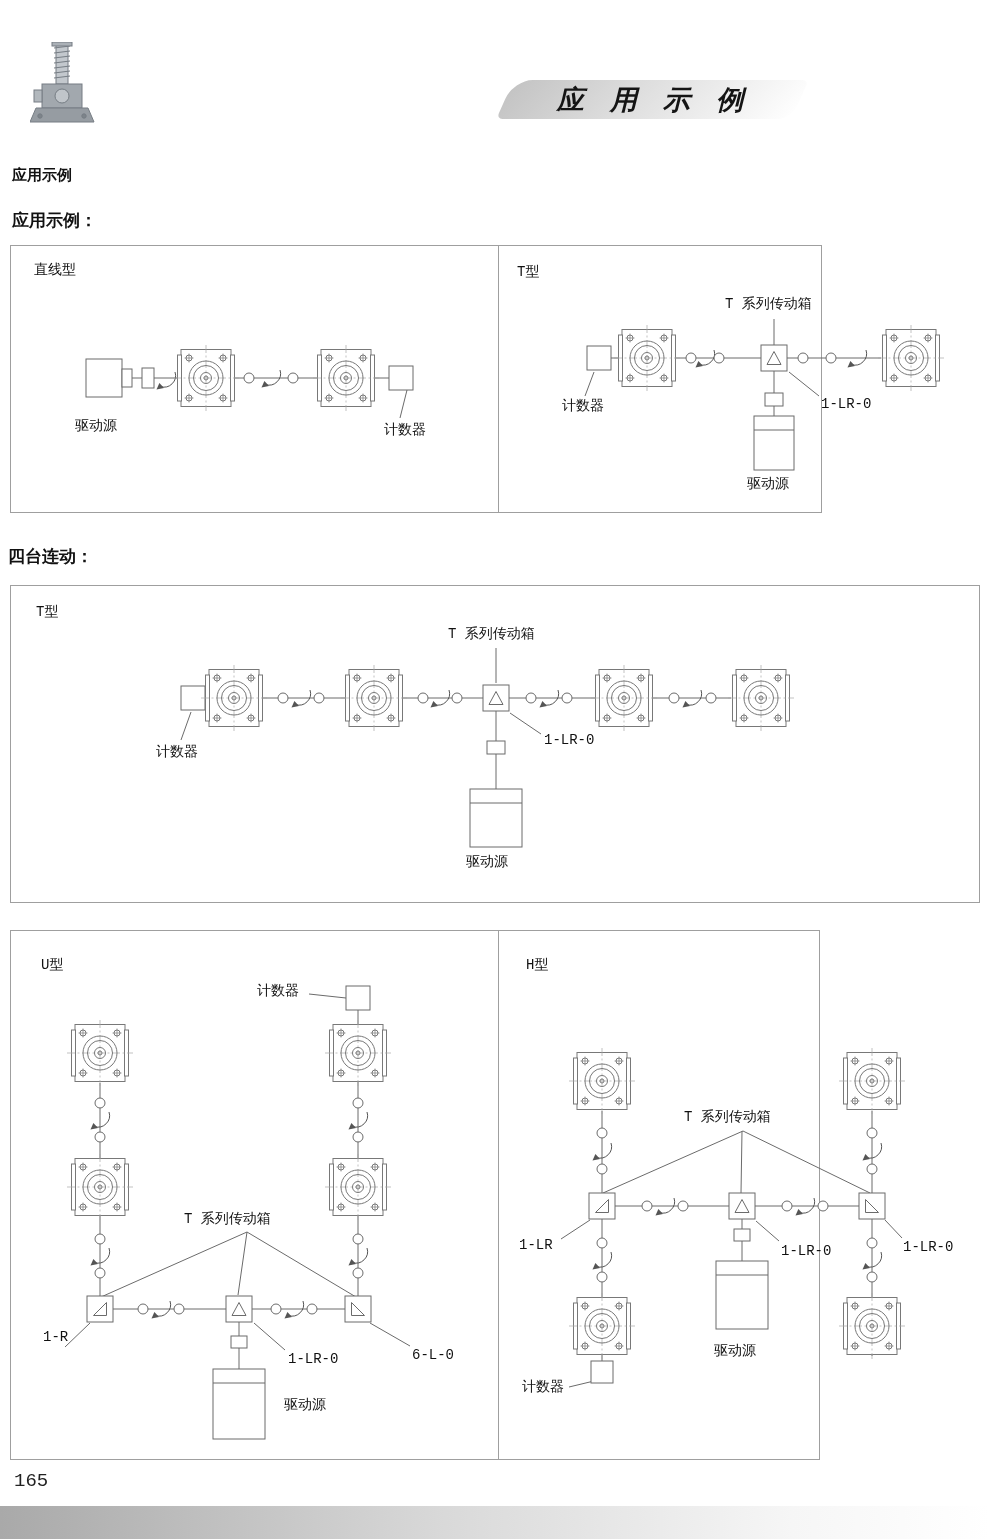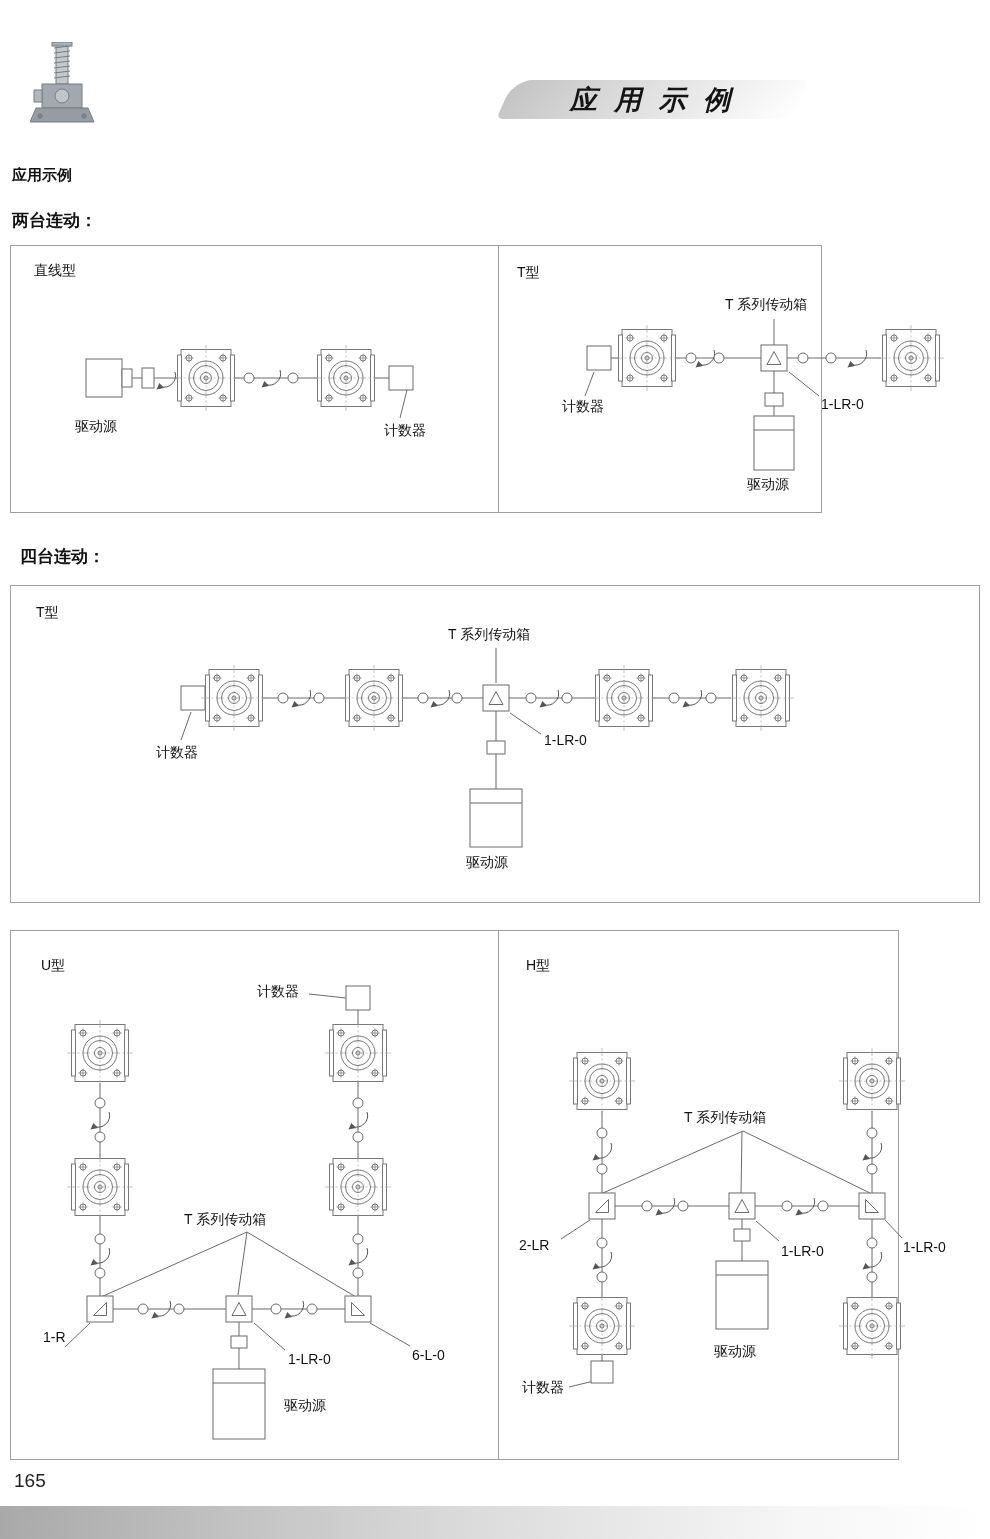--- a/index.html
+++ b/index.html
@@ -1,20 +1,20 @@
 <!DOCTYPE html>
 <html><head>
 <meta charset="utf-8">
 <style>
   * { margin:0; padding:0; box-sizing:border-box; }
   html,body { background:#ffffff; }
   .page {
     position:relative; width:990px; height:1539px; margin:0 auto;
     background:#ffffff; overflow:hidden;
-    font-family:Liberation Sans, sans-serif; color:#111;
+    font-family:Liberation Mono, monospace; color:#111;
   }
   .box { position:absolute; border:1px solid #9f9f9f; background:#fff; }
   .vdiv { position:absolute; top:0; bottom:0; width:1px; background:#9f9f9f; }
   svg.diagram { position:absolute; left:0; top:0; display:block; }
   .lbl { position:absolute; font-size:14px; color:#111; white-space:nowrap; line-height:1.25; }
   .sec-lbl { position:absolute; font-size:17px; font-weight:600; color:#111; white-space:nowrap; }
   .main-title { position:absolute; left:12px; top:166px; font-size:15px; font-weight:700; }
   .banner { position:absolute; left:505px; top:80px; width:295px; height:39px; }
   .banner-bg { position:absolute; inset:0; transform:skewX(-24deg);
     background:linear-gradient(115deg,#c3c3c3 0%,#dcdcdc 40%,#f3f3f3 80%,#ffffff 100%);
@@ -94,22 +94,22 @@
       <circle cx="54" cy="74" r="2.2" fill="#7d848a"></circle>
     </g>
   </svg>
 
   <div class="banner">
     <div class="banner-bg"></div>
     <span class="banner-text">应 用 示 例</span>
   </div>
 
   <div class="main-title">应用示例</div>
-  <div class="sec-lbl" style="left:12px; top:209px">两台连动：</div>
-  <div class="sec-lbl" style="left:20px; top:545px">四台连动：</div>
+  <div class="sec-lbl" style="left:12px; top:209px">应用示例：</div>
+  <div class="sec-lbl" style="left:8px; top:545px">四台连动：</div>
 
   <div class="box" style="left:10px; top:245px; width:812px; height:268px">
     <div class="vdiv" style="left:487px"></div>
     <svg class="diagram" width="968" height="266" viewBox="0 0 968 266">
 
       <g>
         <line class="ln" x1="121" y1="132" x2="378" y2="132"></line>
         <line class="ln" x1="396" y1="144" x2="389" y2="172"></line>
         <rect class="shape" x="75" y="113" width="36" height="38"></rect>
         <rect class="shape" x="111" y="123" width="10" height="18"></rect>
@@ -183,21 +183,21 @@
       <rect class="shape" x="459" y="203" width="52" height="58"></rect>
       <line class="ln" x1="459" y1="217" x2="511" y2="217"></line>
     </svg>
     <span class="lbl" style="left:25px; top:18px">T型</span>
     <span class="lbl" style="left:437px; top:40px">T 系列传动箱</span>
     <span class="lbl" style="left:145px; top:158px">计数器</span>
     <span class="lbl" style="left:533px; top:146px">1-LR-0</span>
     <span class="lbl" style="left:455px; top:268px">驱动源</span>
   </div>
 
-  <div class="box" style="left:10px; top:930px; width:889px; height:530px">
+  <div class="box" style="left:10px; top:930px; width:810px; height:530px">
     <div class="vdiv" style="left:487px"></div>
     <svg class="diagram" width="968" height="528" viewBox="0 0 968 528">
 
       <g>
         <line class="ln" x1="298" y1="63" x2="335" y2="67"></line>
         <line class="ln" x1="347" y1="79" x2="347" y2="365"></line>
         <line class="ln" x1="89" y1="152" x2="89" y2="365"></line>
         <line class="ln" x1="102" y1="378" x2="334" y2="378"></line>
         <line class="ln" x1="236" y1="301" x2="90" y2="366"></line>
         <line class="ln" x1="236" y1="301" x2="227" y2="364"></line>
@@ -284,21 +284,21 @@
     <span class="lbl" style="left:30px; top:26px">U型</span>
     <span class="lbl" style="left:246px; top:52px">计数器</span>
     <span class="lbl" style="left:173px; top:280px">T 系列传动箱</span>
     <span class="lbl" style="left:32px; top:398px">1-R</span>
     <span class="lbl" style="left:277px; top:420px">1-LR-0</span>
     <span class="lbl" style="left:401px; top:416px">6-L-0</span>
     <span class="lbl" style="left:273px; top:466px">驱动源</span>
 
     <span class="lbl" style="left:515px; top:26px">H型</span>
     <span class="lbl" style="left:673px; top:178px">T 系列传动箱</span>
-    <span class="lbl" style="left:508px; top:306px">2-LR</span>
+    <span class="lbl" style="left:508px; top:306px">1-LR</span>
     <span class="lbl" style="left:770px; top:312px">1-LR-0</span>
     <span class="lbl" style="left:892px; top:308px">1-LR-0</span>
     <span class="lbl" style="left:703px; top:412px">驱动源</span>
     <span class="lbl" style="left:511px; top:448px">计数器</span>
   </div>
 
   <div class="page-num">165</div>
   <div class="bottom-bar"></div>
 
 </div>

